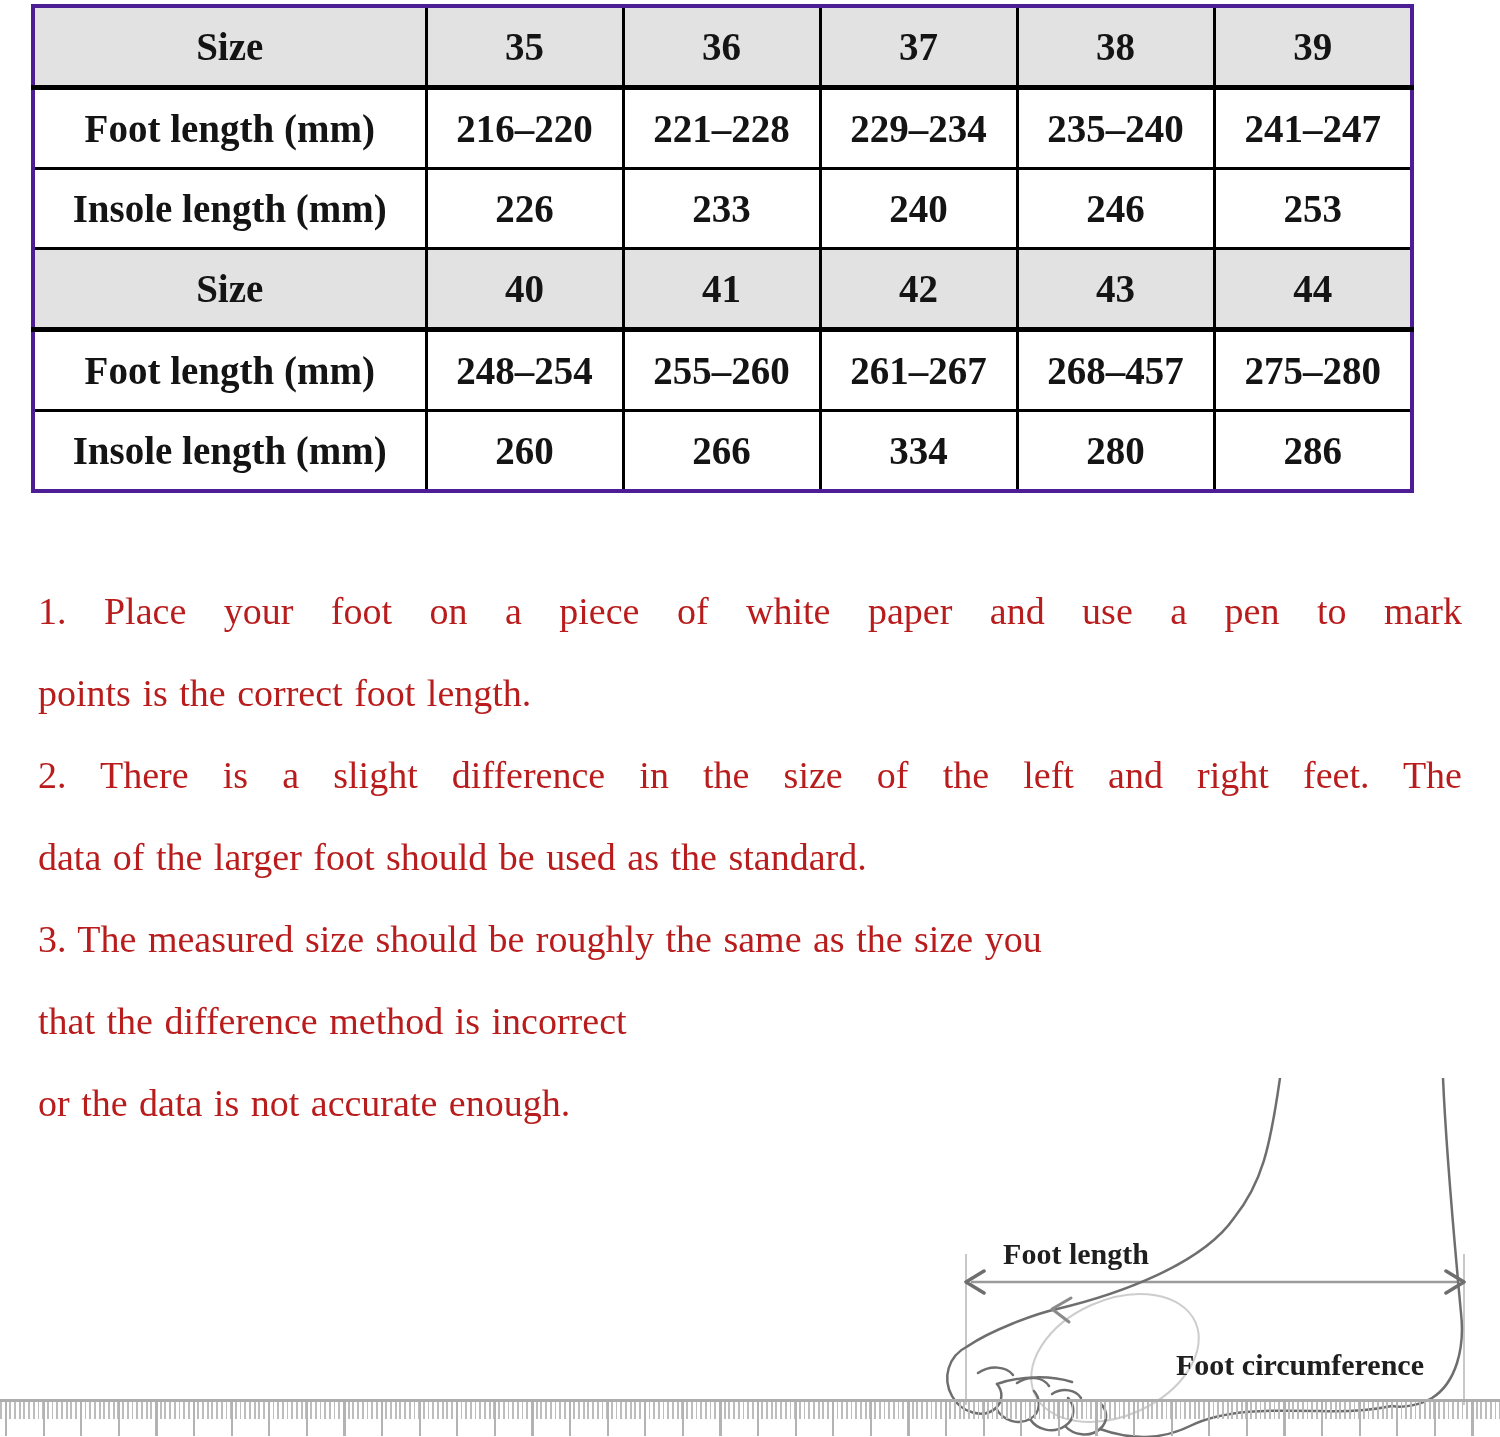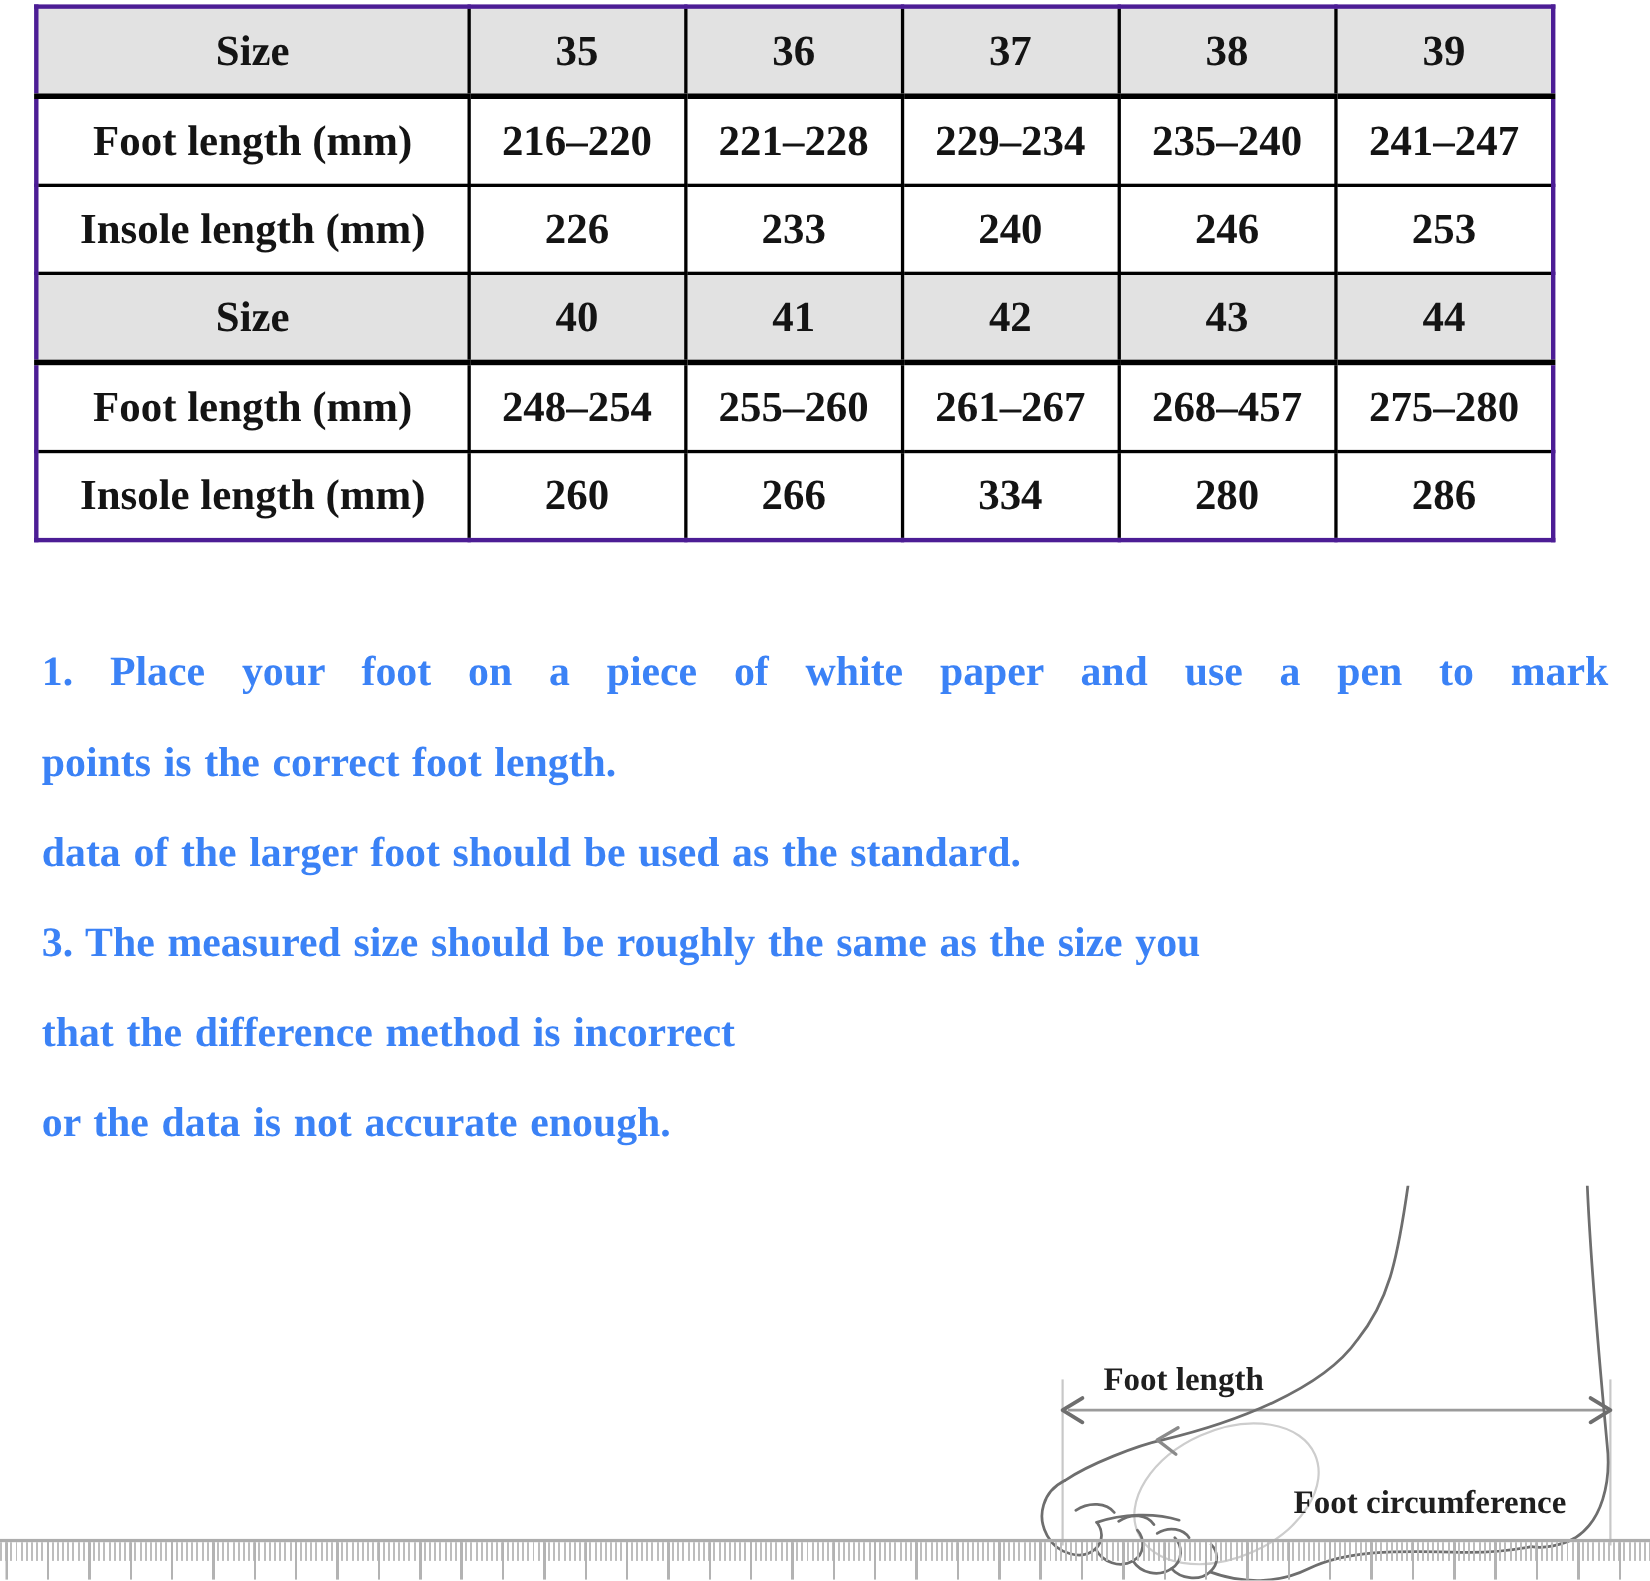--- a/index.html
+++ b/index.html
@@ -16,22 +16,22 @@
   .size-chart td{
     border:3px solid #000;height:77px;padding:0;
     text-align:center;vertical-align:middle;
     font-weight:bold;font-size:39px;color:#141414;
   }
   .size-chart tr.hdr td{background:#e2e2e2;border-bottom-width:5px;}
 
   
   .instructions{position:absolute;left:38px;top:570px;width:1424px;}
   .iline{
-    height:82px;line-height:82px;font-size:38px;font-weight:bold;
-    color:#3b82f6;word-spacing:2px;overflow:visible;
+    height:82px;line-height:82px;font-size:38px;font-weight:normal;
+    color:#b91c1c;word-spacing:2px;overflow:visible;
   }
   .iline.fill{text-align:justify;text-align-last:justify;}
 
   
   .foot-svg{position:absolute;left:940px;top:1078px;width:560px;height:359px;}
   .foot-svg text{
     font-family:"Liberation Serif","DejaVu Serif",serif;
     font-weight:bold;font-size:30px;fill:#1f1f1f;
   }
 
@@ -109,20 +109,21 @@
         <td>334</td>
         <td>280</td>
         <td>286</td>
       </tr>
     </tbody>
   </table>
 
   <div class="instructions">
     <div class="iline fill">1. Place your foot on a piece of white paper and use a pen to mark</div>
     <div class="iline">points is the correct foot length.</div>
+    <div class="iline fill">2. There is a slight difference in the size of the left and right feet. The</div>
     <div class="iline">data of the larger foot should be used as the standard.</div>
     <div class="iline">3. The measured size should be roughly the same as the size you</div>
     <div class="iline">that the difference method is incorrect</div>
     <div class="iline">or the data is not accurate enough.</div>
   </div>
 
   <svg class="foot-svg" viewBox="0 0 560 359">
 
     <g>
       <ellipse cx="175" cy="280" rx="88" ry="58" transform="rotate(-24 175 280)" fill="none" stroke="#cdcdcd" stroke-width="2"></ellipse>

